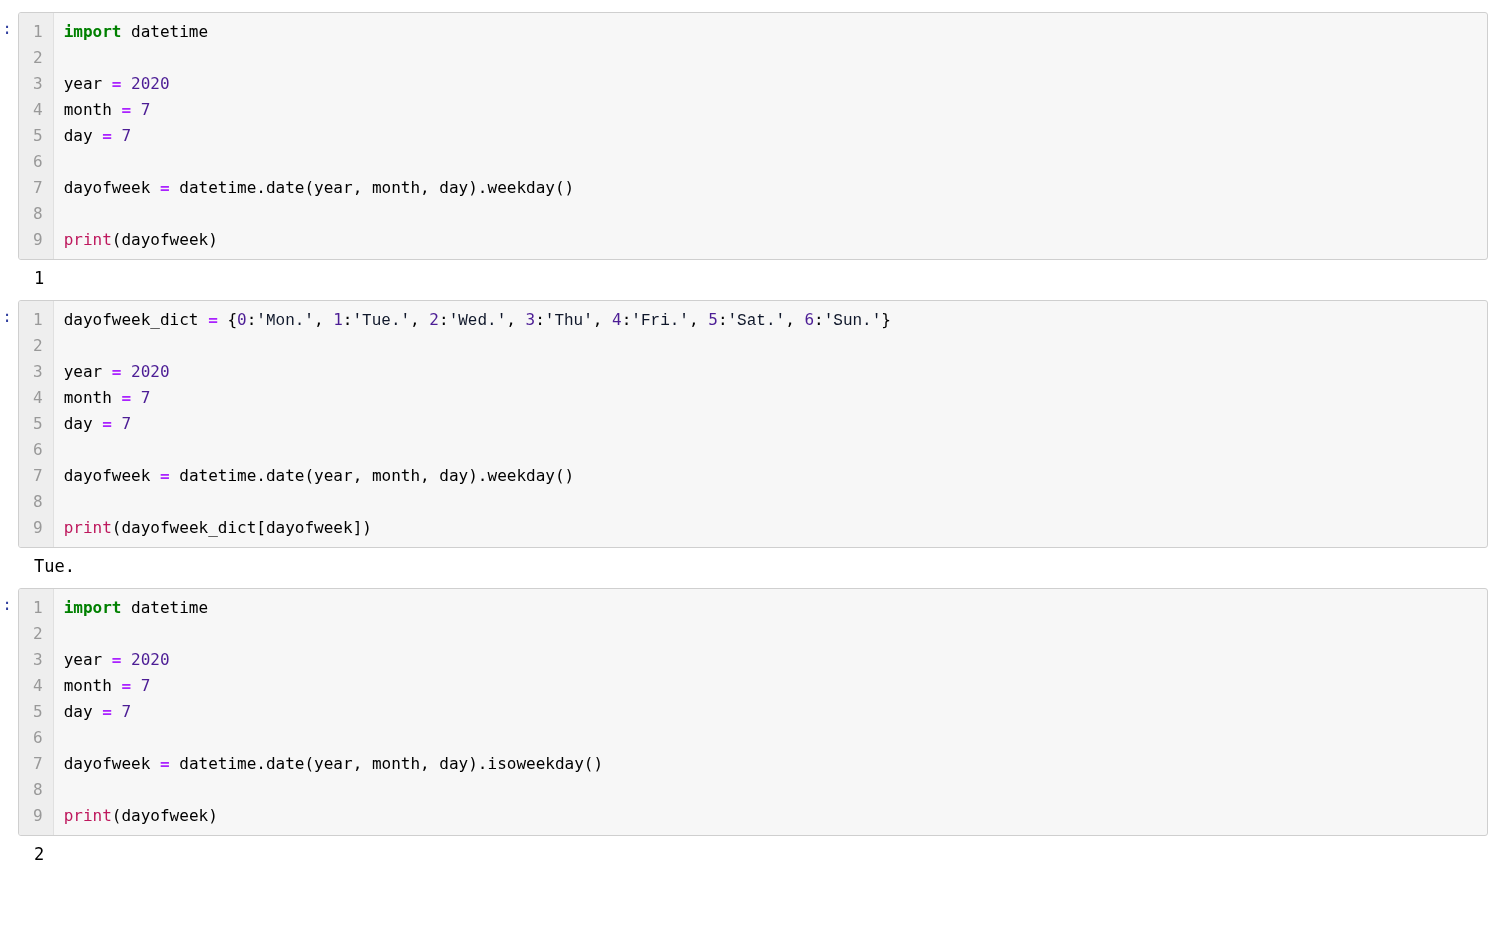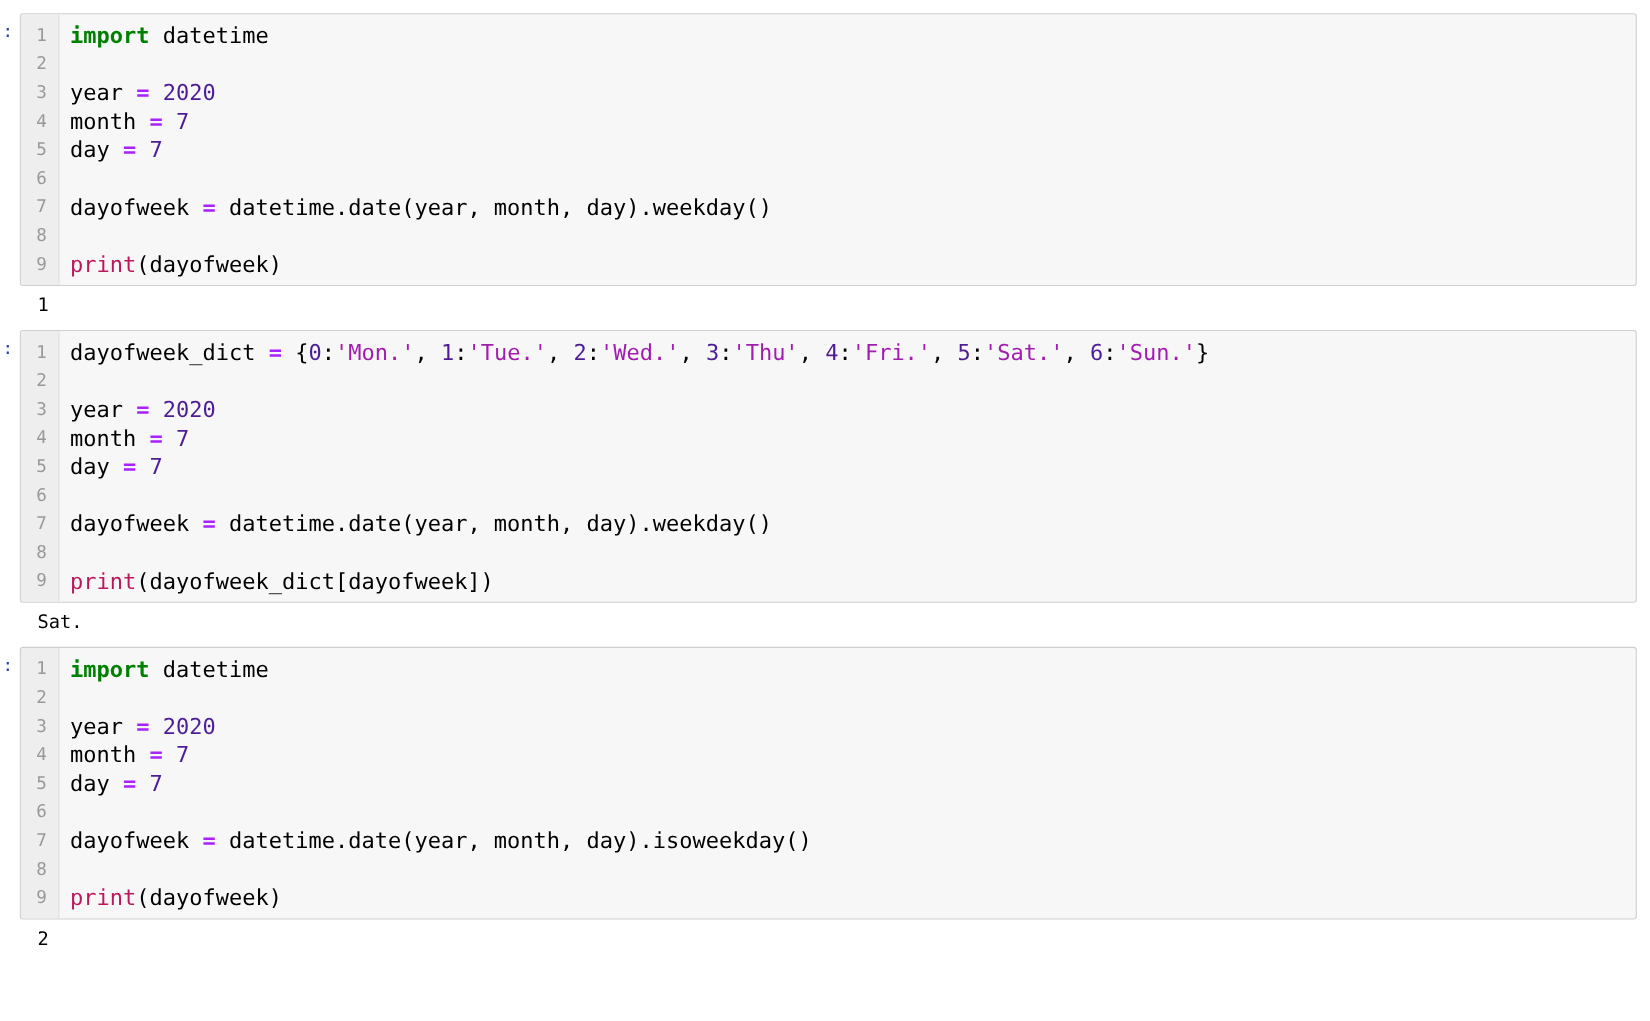--- a/index.html
+++ b/index.html
@@ -58,21 +58,21 @@
     user-select: none;
     border-right: 1px solid #e0e0e0;
     min-width: 24px;
     box-sizing: border-box;
   }
   .gutter div {
     height: 26px;
   }
   .code {
     font-family: "Menlo", "Monaco", "DejaVu Sans Mono", monospace;
-    font-size: 20px;
+    font-size: 16px;
     line-height: 26px;
     padding: 6px 10px 6px 10px;
     white-space: pre;
     color: #000000;
     flex: 1 1 auto;
   }
   .code .line {
     height: 26px;
     display: block;
   }
@@ -89,21 +89,21 @@
     align-items: flex-start;
   }
   .output-row .prompt-col {
     padding-top: 6px;
   }
 
   
   .kw  { color: #008000; font-weight: bold; }  
   .op  { color: #aa22ff; font-weight: bold; }  
   .num { color: #4c1d95; }                     
-  .str { color: #a21caf; }                     
+  .str { color: #0f172a; font-family: Liberation Mono, monospace; }                     
   .fn  { color: #be185d; }                     
 </style>
 </head>
 <body>
 
 <div class="notebook">
 
   <div class="cell">
     <div class="cell-inner">
       <div class="prompt-col">:</div>
@@ -141,21 +141,21 @@
             <div>6</div>
             <div>7</div>
             <div>8</div>
             <div>9</div>
           </div>
         <div class="code"><span class="line">dayofweek_dict <span class="op">=</span> {<span class="num">0</span>:<span class="str">'Mon.'</span>, <span class="num">1</span>:<span class="str">'Tue.'</span>, <span class="num">2</span>:<span class="str">'Wed.'</span>, <span class="num">3</span>:<span class="str">'Thu'</span>, <span class="num">4</span>:<span class="str">'Fri.'</span>, <span class="num">5</span>:<span class="str">'Sat.'</span>, <span class="num">6</span>:<span class="str">'Sun.'</span>}</span><span class="line">&nbsp;</span><span class="line">year <span class="op">=</span> <span class="num">2020</span></span><span class="line">month <span class="op">=</span> <span class="num">7</span></span><span class="line">day <span class="op">=</span> <span class="num">7</span></span><span class="line">&nbsp;</span><span class="line">dayofweek <span class="op">=</span> datetime.date(year, month, day).weekday()</span><span class="line">&nbsp;</span><span class="line"><span class="fn">print</span>(dayofweek_dict[dayofweek])</span></div>
       </div>
     </div>
     <div class="output-row">
       <div class="prompt-col"></div>
-      <div class="output">Sat.</div>
+      <div class="output">Tue.</div>
     </div>
   </div>
 
   <div class="cell">
     <div class="cell-inner">
       <div class="prompt-col">:</div>
       <div class="code-area">
         <div class="gutter">
             <div>1</div>
             <div>2</div>

